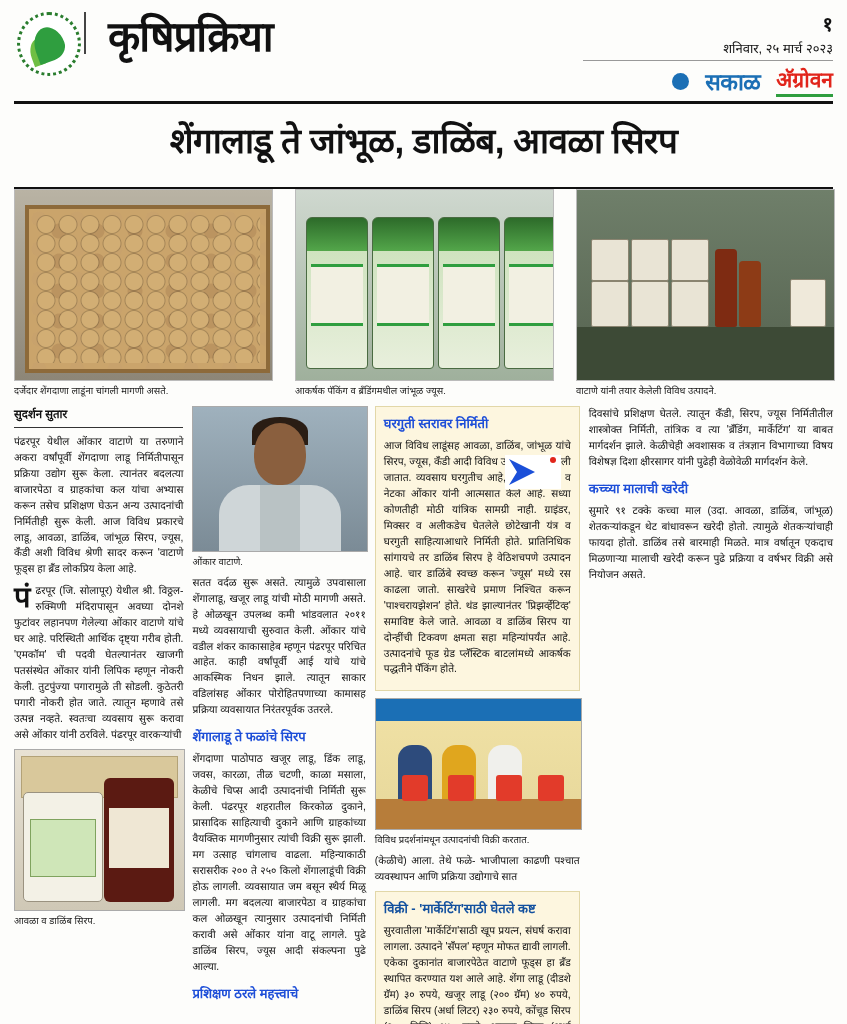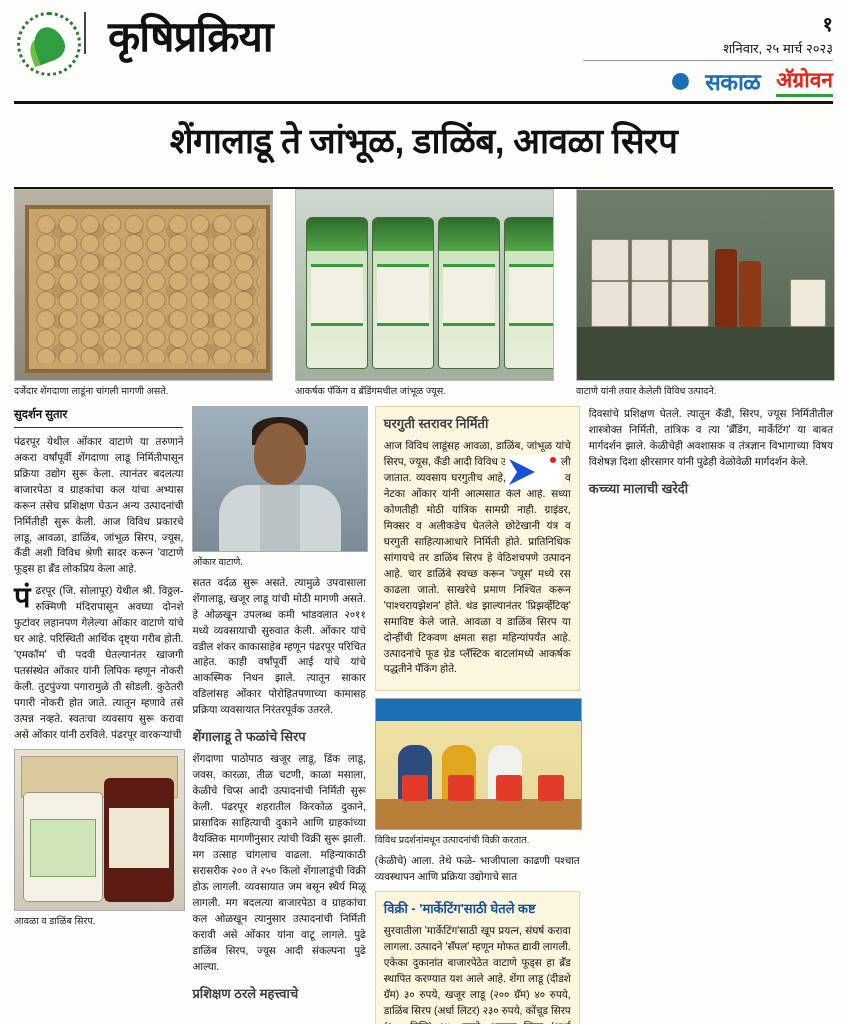--- a/index.html
+++ b/index.html
@@ -117,21 +117,21 @@
   .col{font-size:10.3px;line-height:1.55;text-align:justify;}
   .col1{width:172px;}
   .col2{width:176px;}
   .col3{width:208px;}
   .col4{width:248px;}
   .byline{
     font-weight:bold;font-size:11.5px;border-bottom:1px solid #333;
     padding-bottom:3px;margin-bottom:6px;
   }
   .sec-title{
-    color:#404040;font-weight:bold;font-size:13px;margin:9px 0 4px 0;
+    color:#1d4ed8;font-weight:bold;font-size:13px;margin:9px 0 4px 0;
   }
   .sec-title.blue{color:#12509e;}
   .dropcap{
     float:left;font-size:29px;line-height:0.82;font-weight:bold;
     padding:3px 5px 0 0;
   }
   p{margin:0 0 6px 0;}
 
   
   .portrait{
@@ -302,20 +302,21 @@
       <p>(केळीचे) आला. तेथे फळे- भाजीपाला काढणी पश्चात व्यवस्थापन आणि प्रक्रिया उद्योगाचे सात</p>
       <div class="boxed" style="margin-top:4px;">
         <div class="sec-title blue">विक्री - 'मार्केटिंग'साठी घेतले कष्ट</div>
         <p>सुरवातीला 'मार्केटिंग'साठी खूप प्रयत्न, संघर्ष करावा लागला. उत्पादने 'सॅंपल' म्हणून मोफत द्यावी लागली. एकेका दुकानांत बाजारपेठेत वाटाणे फूड्स हा ब्रॅंड स्थापित करण्यात यश आले आहे. शेंगा लाडू (दीडशे ग्रॅम) ३० रुपये, खजूर लाडू (२०० ग्रॅम) ४० रुपये, डाळिंब सिरप (अर्धा लिटर) २३० रुपये, कोंचूड सिरप (२०० मिलि) १४० रुपये, आवळा सिरप (अर्धा लिटर) ११० रुपये असे प्रातिनिधिक दर आहेत. दरमहा आवळा सिरप १५ ते २० लिटर, डाळिंब व खजूर लाडू प्रत्येकी २० किलो, डाळिंब सिरप १५ लिटर, आवळा कँडी १५ किलो, जांभूळ सिरप ८० लिटर अशी विक्री होते. सर्व उत्पादनांना पंढरपूर परिसरातून मोठी मागणी आहे. मुंबई, पुणे, सातारा, सांगली आदी ठिकाणच्या प्रदर्शनांमधूनही उत्पादने विक्री टेक्नपान येतात. शाळा, कॉलेजांकडेही मागणी आहे. पण ती वाढल्यास तेवढी पूर्ण करणे शक्य होईल का याचा अंदाज घेतला जात आहे. दोन व्यक्तींना 'कमिशन' बेसिसवर विक्री जबाबदारी दिली आहे. ओंकार, त्यांचे वडील उद्योगात राबवतात. दोन महिला मजुरांही आहेत. व्यवसायातून चौघांच्या हातांना काम दिले आहे.</p>
       </div>
     </div>
 
     <div class="col col4">
       <p>दिवसांचे प्रशिक्षण घेतले. त्यातून कँडी, सिरप, ज्यूस निर्मितीतील शास्त्रोक्त निर्मिती, तांत्रिक व त्या 'ब्रॅंडिंग, मार्केटिंग' या बाबत मार्गदर्शन झाले. केळीचेही अवशासक व तंत्रज्ञान विभागाच्या विषय विशेषज्ञ दिशा क्षीरसागर यांनी पुढेही वेळोवेळी मार्गदर्शन केले.</p>
       <div class="sec-title">कच्च्या मालाची खरेदी</div>
+      <p>सुमारे ९१ टक्के कच्चा माल (उदा. आवळा, डाळिंब, जांभूळ) शेतकऱ्यांकडून थेट बांधावरून खरेदी होतो. त्यामुळे शेतकऱ्यांचाही फायदा होतो. डाळिंब तसे बारमाही मिळते. मात्र वर्षातून एकदाच मिळणाऱ्या मालाची खरेदी करून पुढे प्रक्रिया व वर्षभर विक्री असे नियोजन असते.</p>
     </div>
   </div>
 
   <div class="cursor">
     <svg width="56" height="34" viewBox="0 0 56 34">
       <rect x="0" y="0" width="56" height="34" fill="#ffffff"></rect>
       <polygon points="4,4 30,17 4,30 12,17" fill="#1b4fd8"></polygon>
       <circle cx="48" cy="5" r="3" fill="#e1251b"></circle>
     </svg>
   </div>

